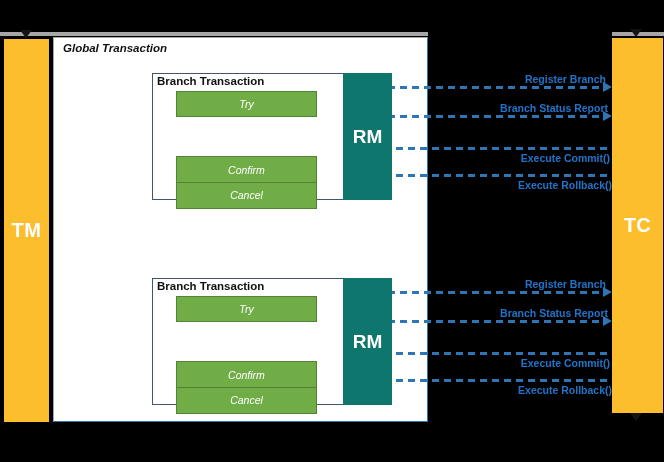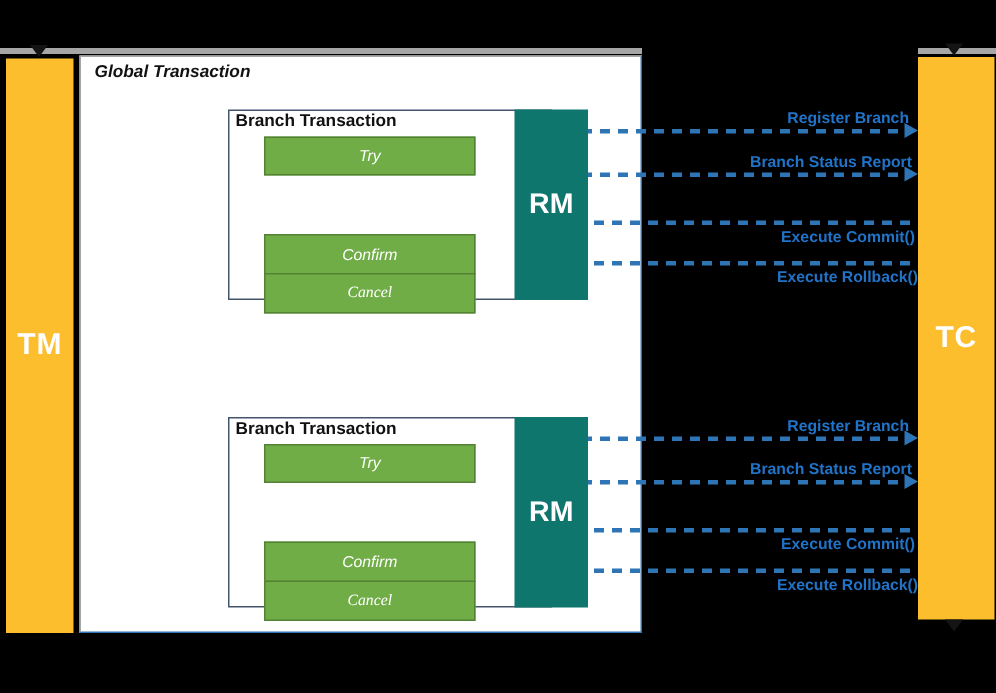--- a/index.html
+++ b/index.html
@@ -17,21 +17,21 @@
   
   .branch-group{position:absolute;left:152px;width:240px;height:127px;z-index:3;}
   .branch-box{position:absolute;left:0;top:0;width:216px;height:127px;background:#fff;
               border:1px solid #44546A;box-sizing:border-box;}
   .branch-title{position:absolute;left:4px;top:1px;font-size:11.5px;font-weight:bold;color:#111;}
   .phase{background:#70AD47;border:1.5px solid #548235;box-sizing:border-box;color:#fff;
          font-style:italic;font-size:10.5px;display:flex;align-items:center;justify-content:center;text-align:right;}
   .phase-try{position:absolute;left:23px;top:17px;width:141px;height:26px;}
   .phase-stack{position:absolute;left:23px;top:62px;width:141px;height:54px;margin-top:20px;}
   .phase-stack .phase{width:100%;height:27px;}
-  .phase-stack .phase:last-child{margin-top:-1.5px;font-family:Liberation Serif, serif;}
+  .phase-stack .phase:last-child{margin-top:-1.5px;}
   .rm-box{position:absolute;left:191px;top:0;width:49px;height:127px;background:#0f766e;
           display:flex;align-items:center;justify-content:center;color:#fff;font-weight:bold;font-size:19px;}
   
   .dash{position:absolute;height:3px;z-index:2;
         background:repeating-linear-gradient(90deg,#2E75B6 0 7px,transparent 7px 12px);}
   .head-right{position:absolute;width:0;height:0;z-index:2;
         border-top:5px solid transparent;border-bottom:5px solid transparent;border-left:9px solid #2E75B6;}
   .head-left{position:absolute;width:0;height:0;z-index:2;
         border-top:5px solid transparent;border-bottom:5px solid transparent;border-right:9px solid #2E75B6;}
   .msg-label{position:absolute;width:180px;text-align:right;color:#2173C8;

